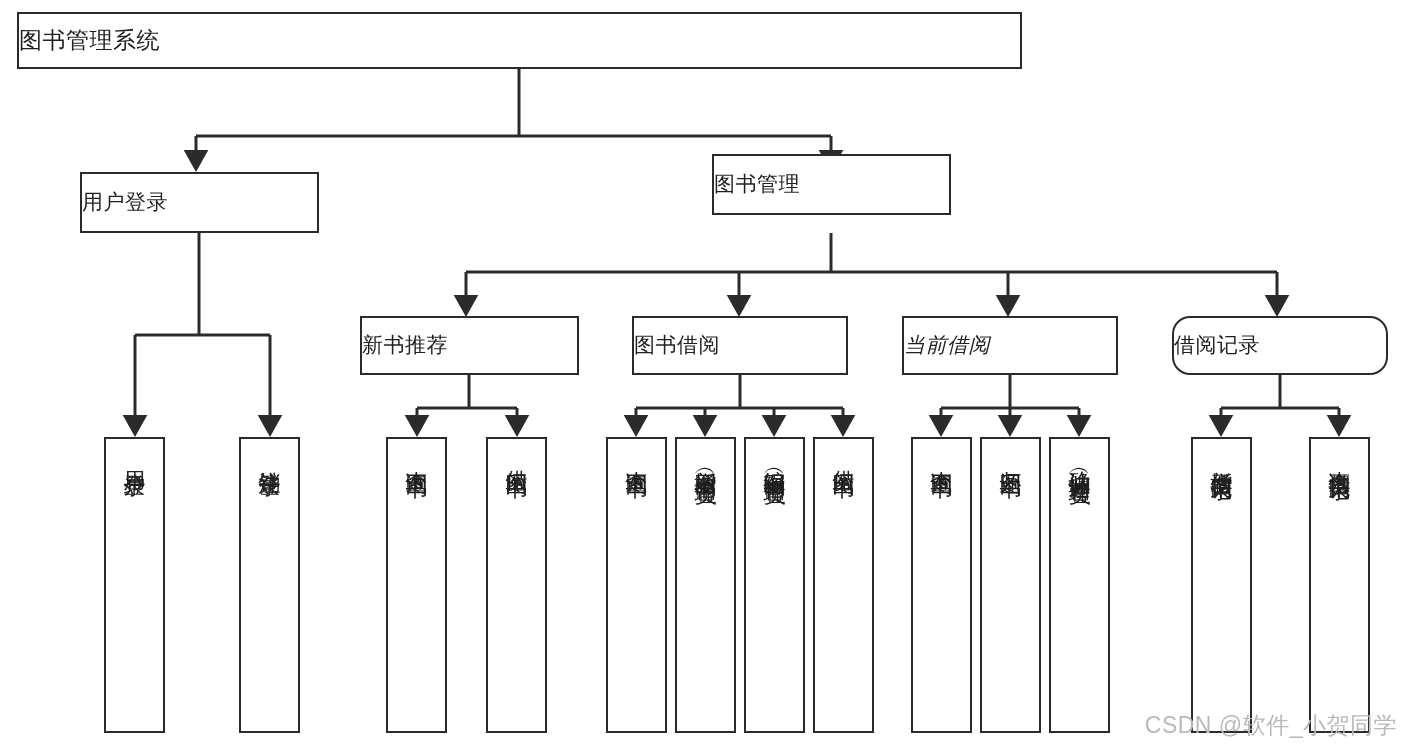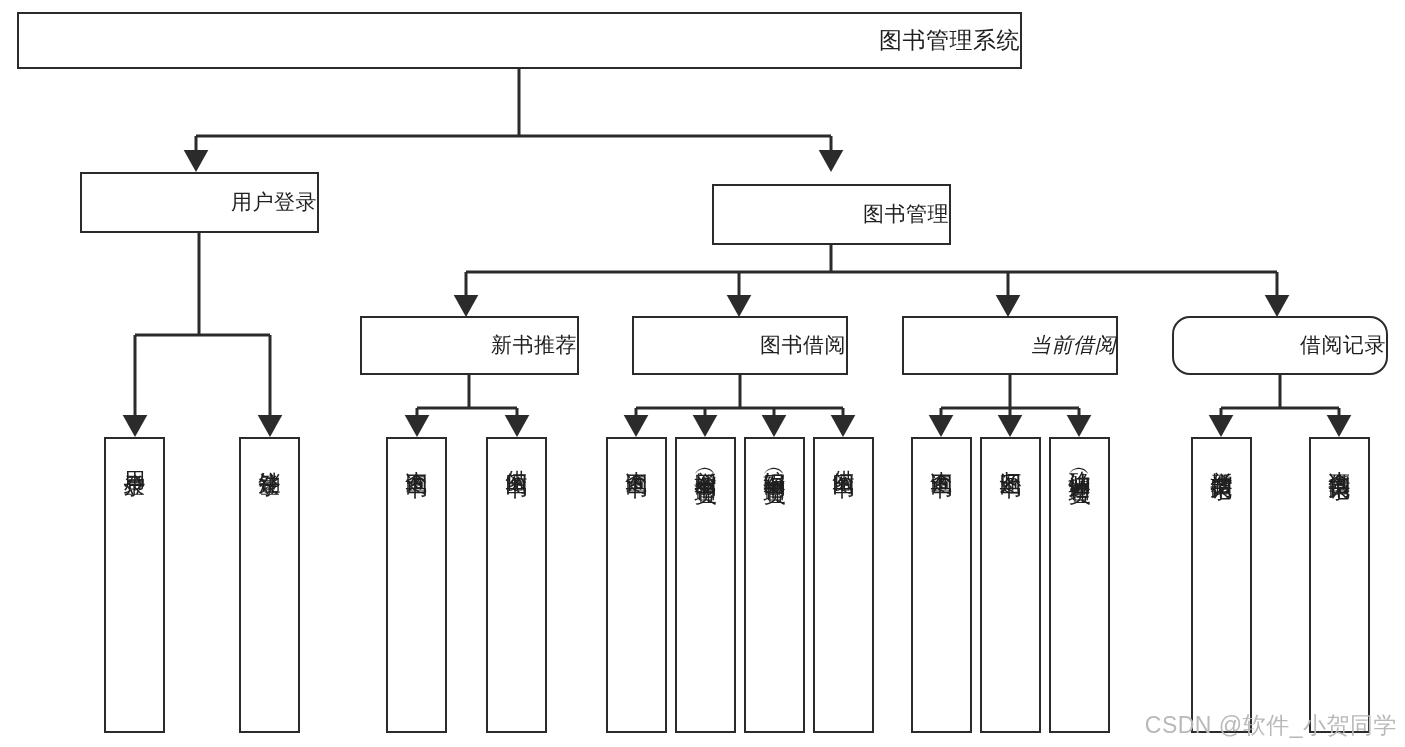--- a/index.html
+++ b/index.html
@@ -27,21 +27,21 @@
     height: 747px;
     pointer-events: none;
   }
   .node {
     position: absolute;
     box-sizing: border-box;
     background: #ffffff;
     border: 2.5px solid #2b2b2b;
     display: flex;
     align-items: center;
-    justify-content: flex-end;
+    justify-content: flex-start;
     color: #1f1f1f;
   }
   .node-label {
     display: block;
     text-align: center;
     line-height: 1.18;
     letter-spacing: 0.5px;
     white-space: nowrap;
   }
   
@@ -130,29 +130,29 @@
   </svg>
 
   <div class="node root" style="left:17px; top:12px; width:1005px; height:57px;">
     <span class="node-label">图书管理系统</span>
   </div>
 
   <div class="node mid" style="left:80px; top:172px; width:239px; height:61px;">
     <span class="node-label">用户登录</span>
   </div>
 
-  <div class="node mid" style="left:712px; top:184px; width:239px; height:61px;">
+  <div class="node mid" style="left:712px; top:154px; width:239px; height:61px;">
     <span class="node-label">图书管理</span>
   </div>
 
   <div class="node mid" style="left:360px; top:316px; width:219px; height:59px;">
     <span class="node-label">新书推荐</span>
   </div>
 
-  <div class="node mid" style="left:632px; top:316px; width:216px; height:59px;padding-left:32px;">
+  <div class="node mid" style="left:632px; top:316px; width:216px; height:59px;">
     <span class="node-label">图书借阅</span>
   </div>
 
   <div class="node mid" style="left:902px; top:316px; width:216px; height:59px;font-style:italic;">
     <span class="node-label">当前借阅</span>
   </div>
 
   <div class="node mid" style="left:1172px; top:316px; width:216px; height:59px;border-radius:18px;">
     <span class="node-label">借阅记录</span>
   </div>

